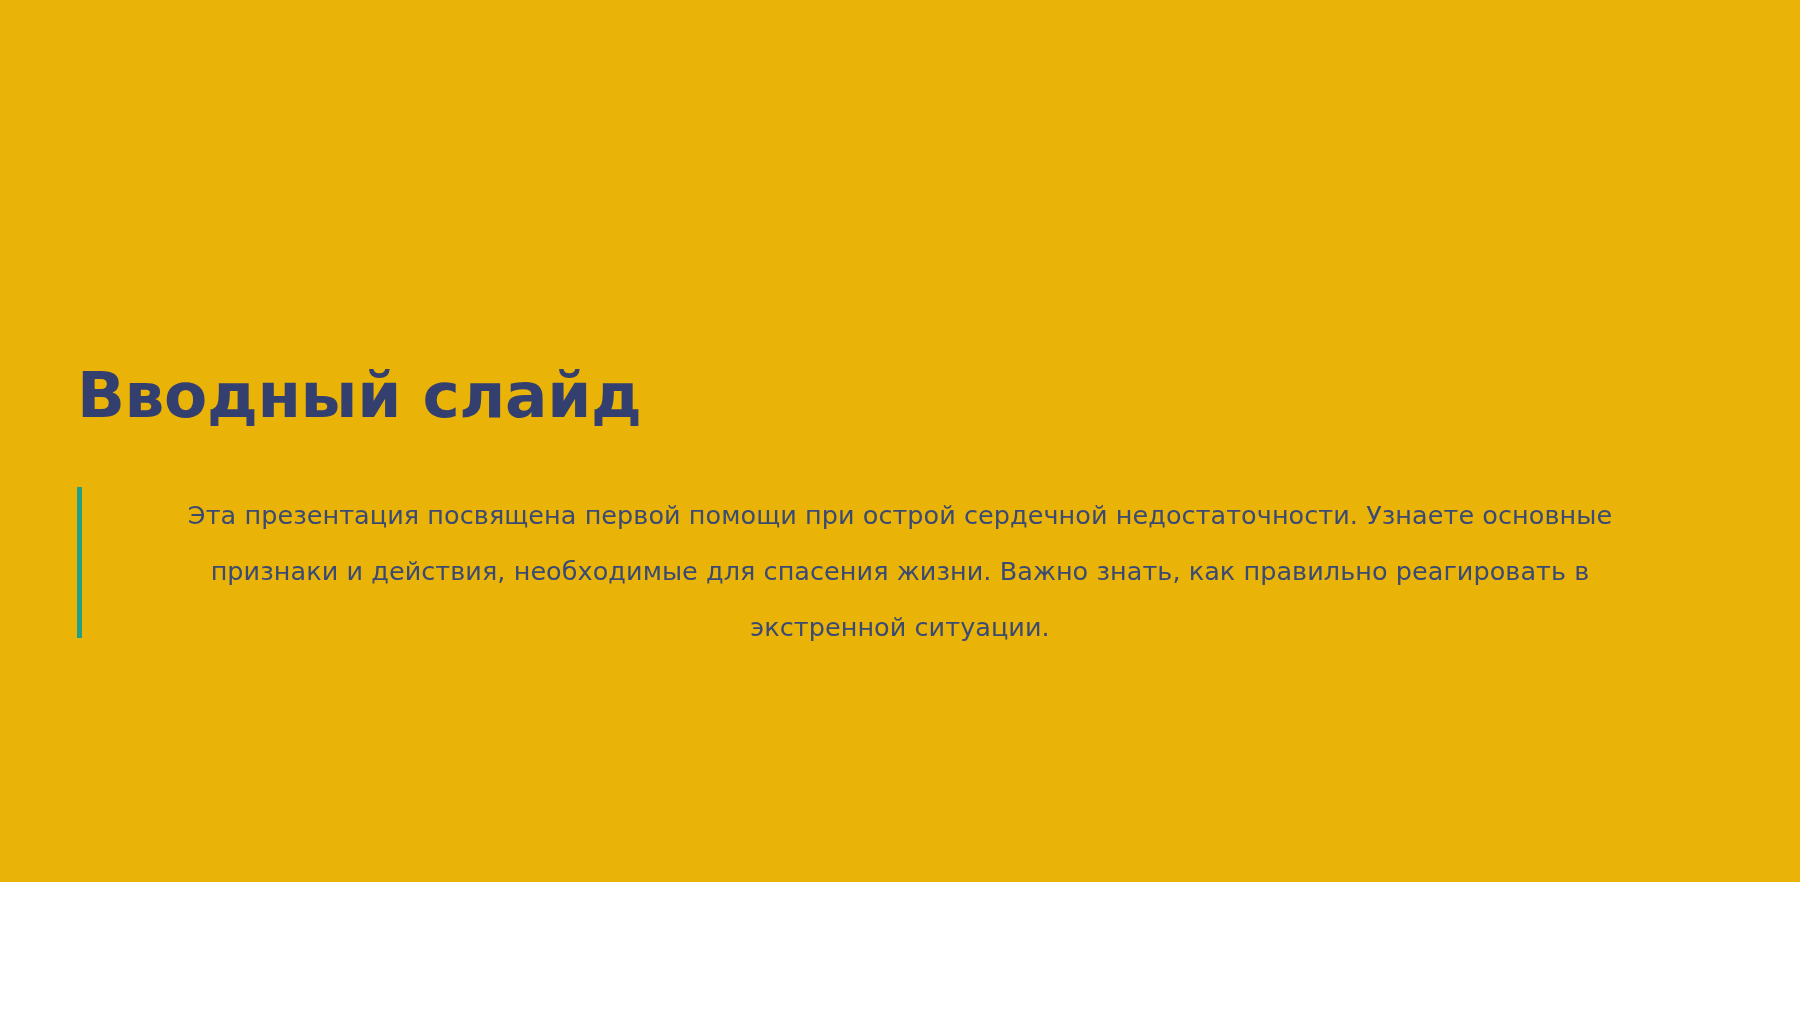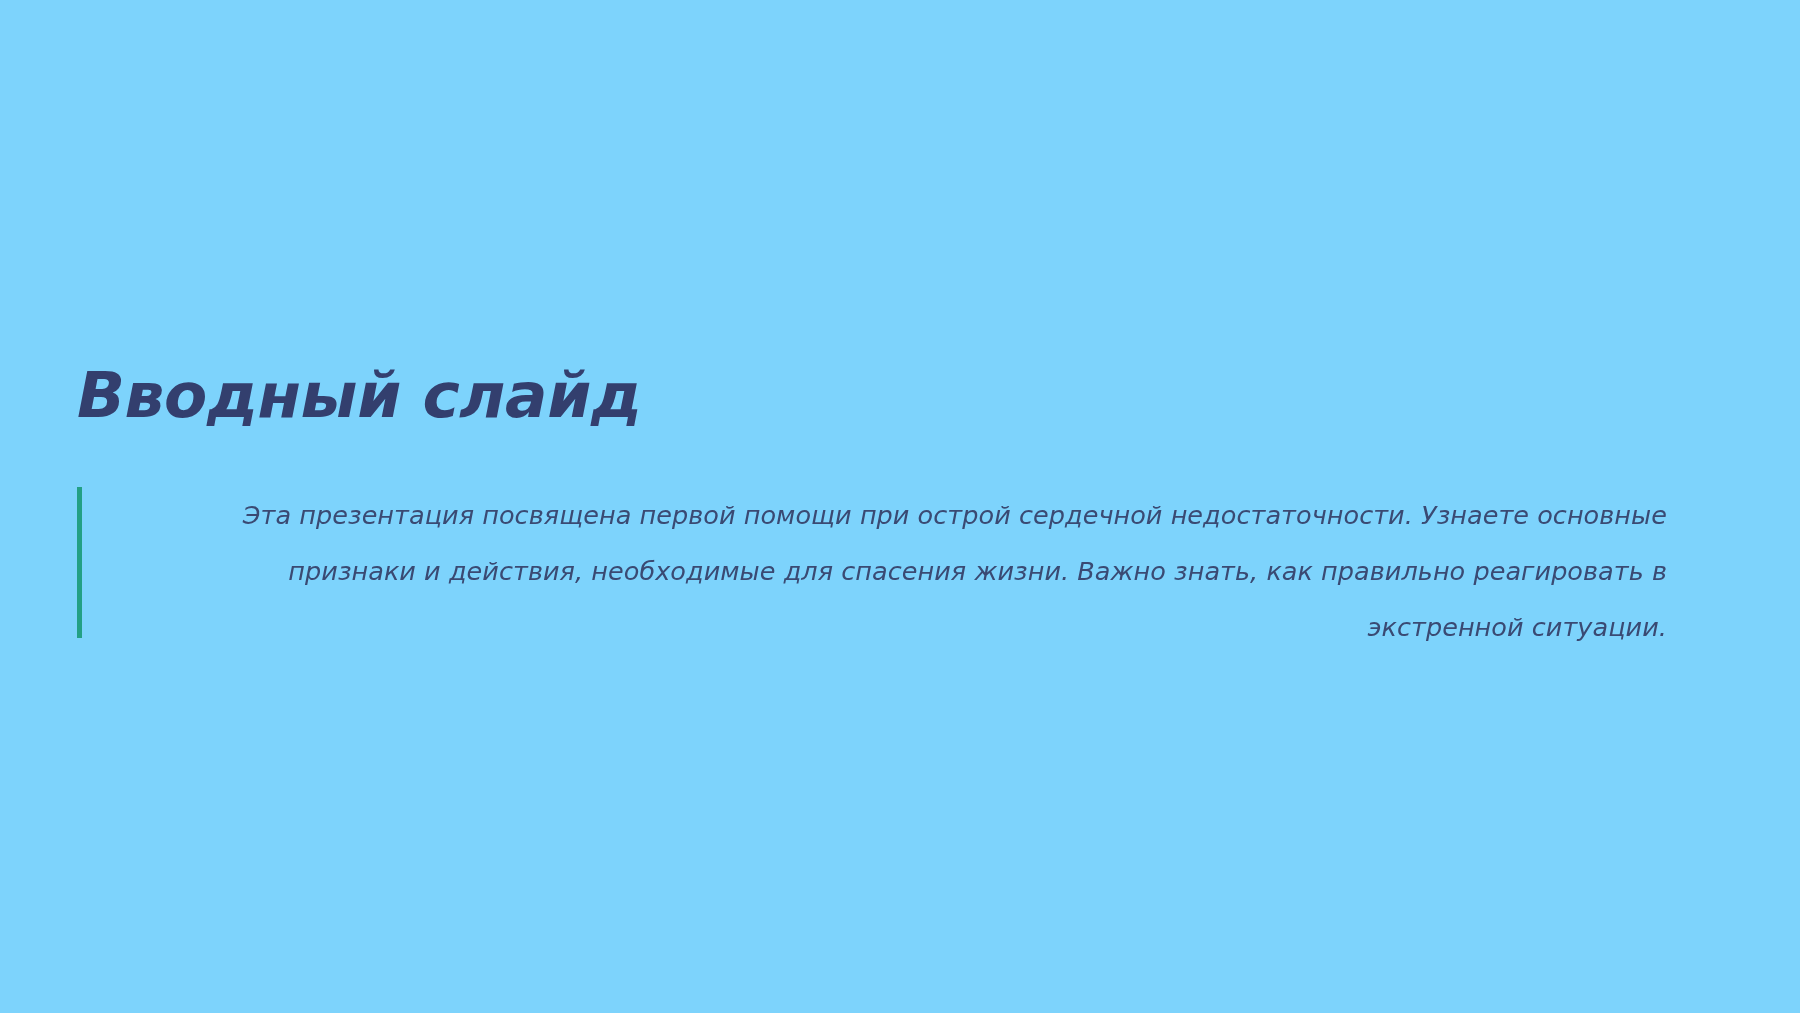--- a/index.html
+++ b/index.html
@@ -11,24 +11,23 @@
     width: 1800px;
     height: 1013px;
     background: #ffffff;
     font-family: "Liberation Sans", "DejaVu Sans", sans-serif;
     overflow: hidden;
   }
 
   .slide {
     position: relative;
     width: 1800px;
-    height: 1013px;
-    background: #7dd3fc;
+    height: 882px;
+    background: #eab308;
     box-sizing: border-box;
-    font-style: italic;
   }
 
   
   .slide-content {
     position: absolute;
     left: 77px;
     top: 362px;
     width: 1600px;
   }
 
@@ -66,21 +65,21 @@
   .body-text {
     margin: 0;
     padding: 0;
     width: 1534px;
     font-family: "DejaVu Sans", "Liberation Sans", sans-serif;
     font-size: 25.5px;
     font-weight: 400;
     line-height: 56px;
     color: #3a4a73;
     letter-spacing: 0.05px;
-    text-align: right;
+    text-align: center;
   }
 </style>
 </head>
 <body>
 
 <div class="slide">
 
   <div class="slide-content">
 
     <h1 class="slide-title">Вводный слайд</h1>

